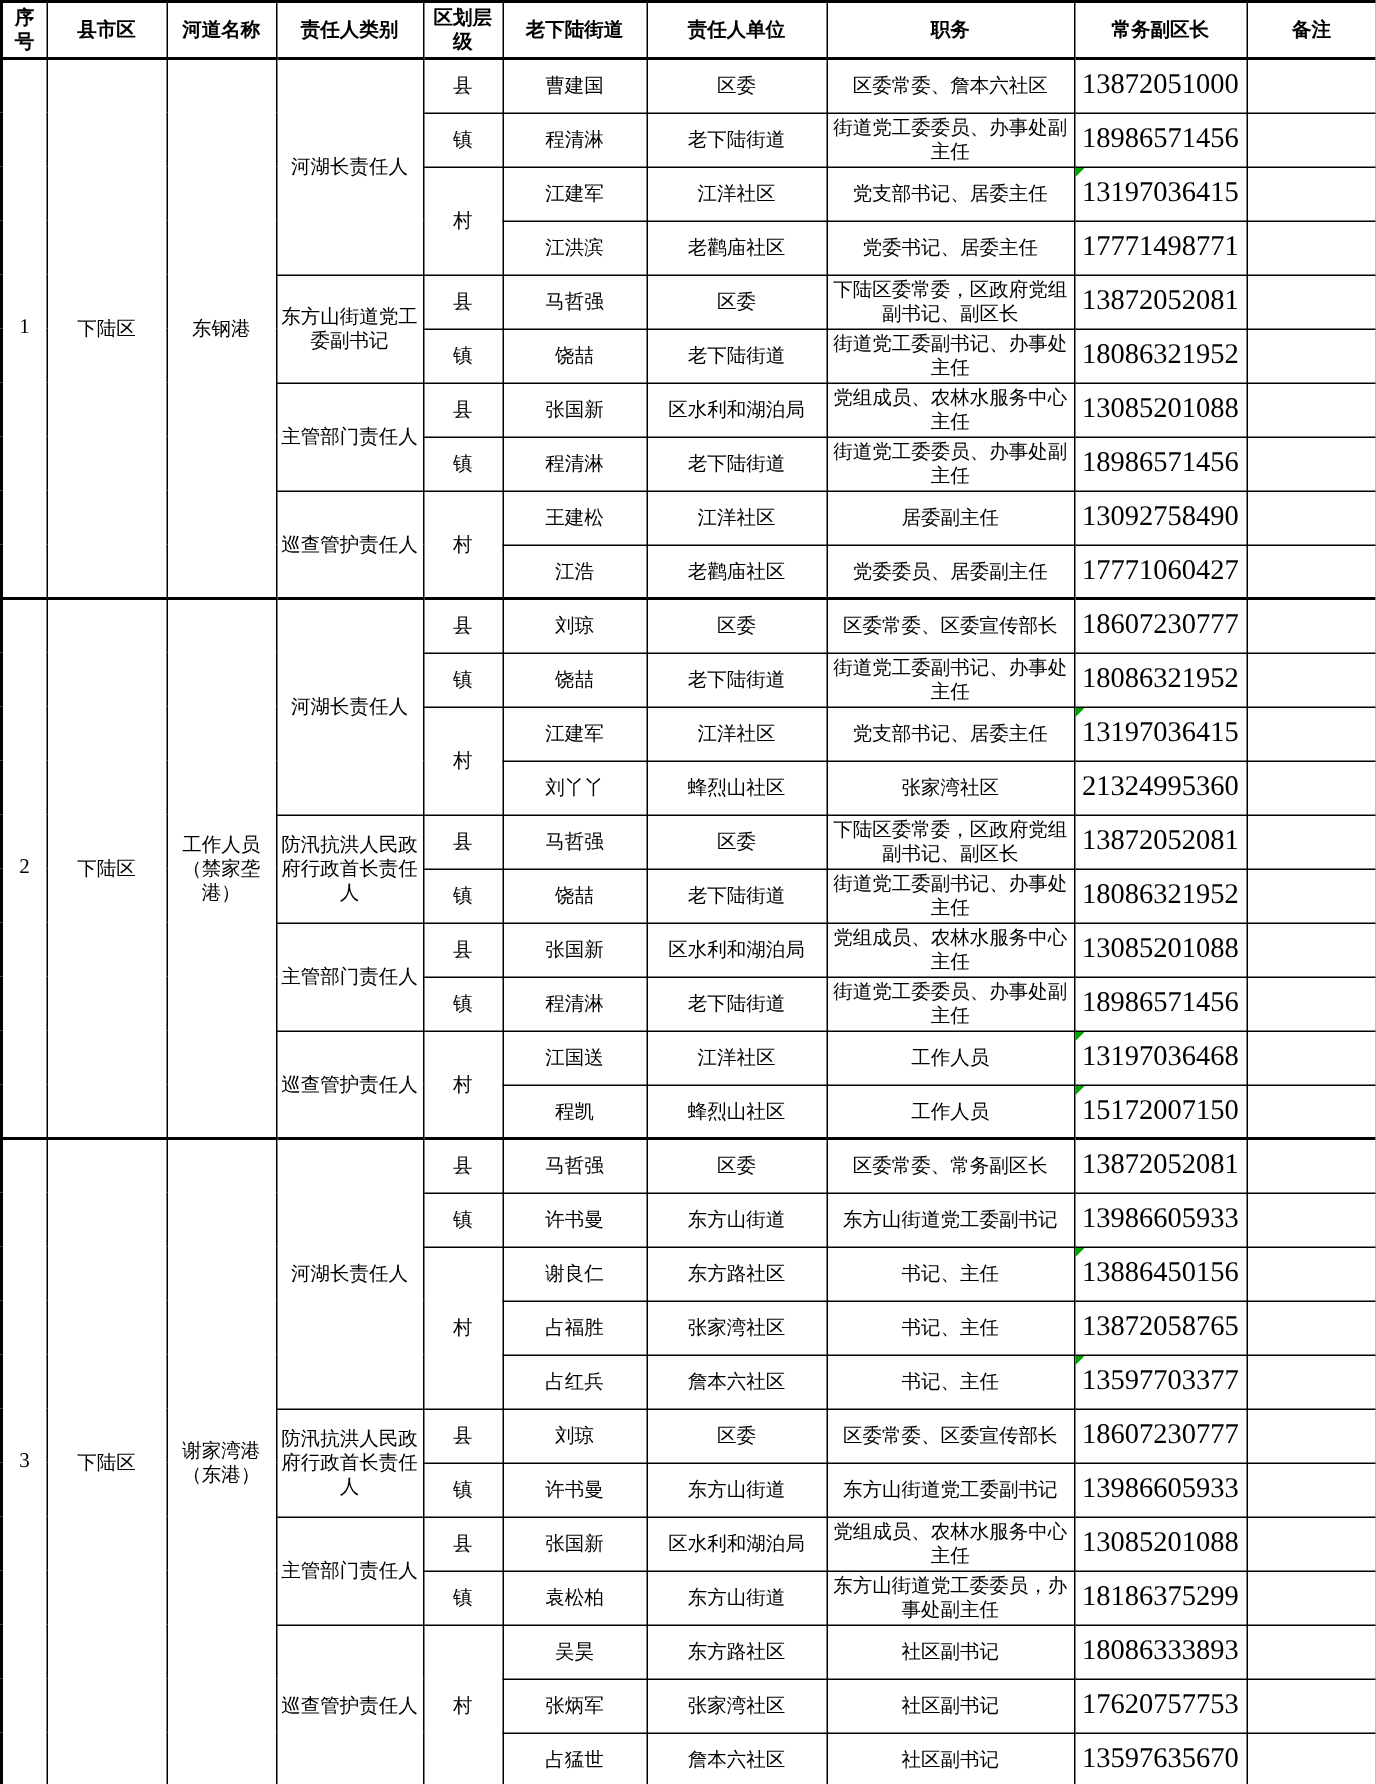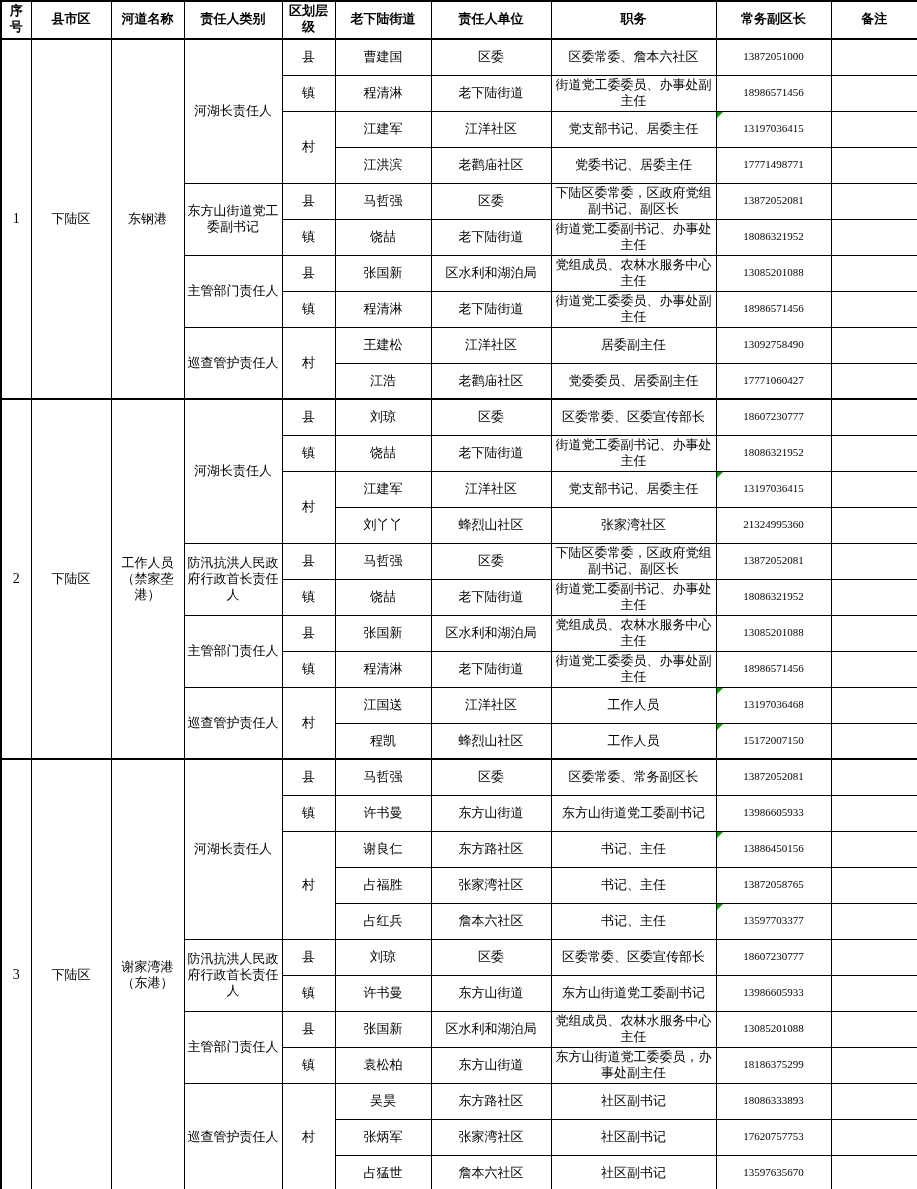--- a/index.html
+++ b/index.html
@@ -20,28 +20,28 @@
   th,td{
     border:1px solid #000;
     text-align:center;
     vertical-align:middle;
     padding:1px 2px;
     font-size:13px;
     line-height:1.25;
     overflow:hidden;
     word-break:normal;
   }
-  thead tr{height:38px;font-family:Liberation Mono, monospace;}
+  thead tr{height:38px;}
   thead th{font-weight:bold;font-size:13px;}
   tbody tr{height:36px;}
   tr.sec-start>td{border-top:2px solid #000;}
   td.phone-cell{
     position:relative;
     font-family:"Liberation Serif",serif;
-    font-size:11px;
+    font-size:19px;
   }
   td.num-cell{font-family:"Liberation Serif",serif;font-size:14px;}
   .green-tri{
     position:absolute;top:0;left:0;width:0;height:0;
     border-top:6px solid var(--indicator,#00A000);
     border-right:6px solid transparent;
   }
 </style>
 </head>
 <body>

